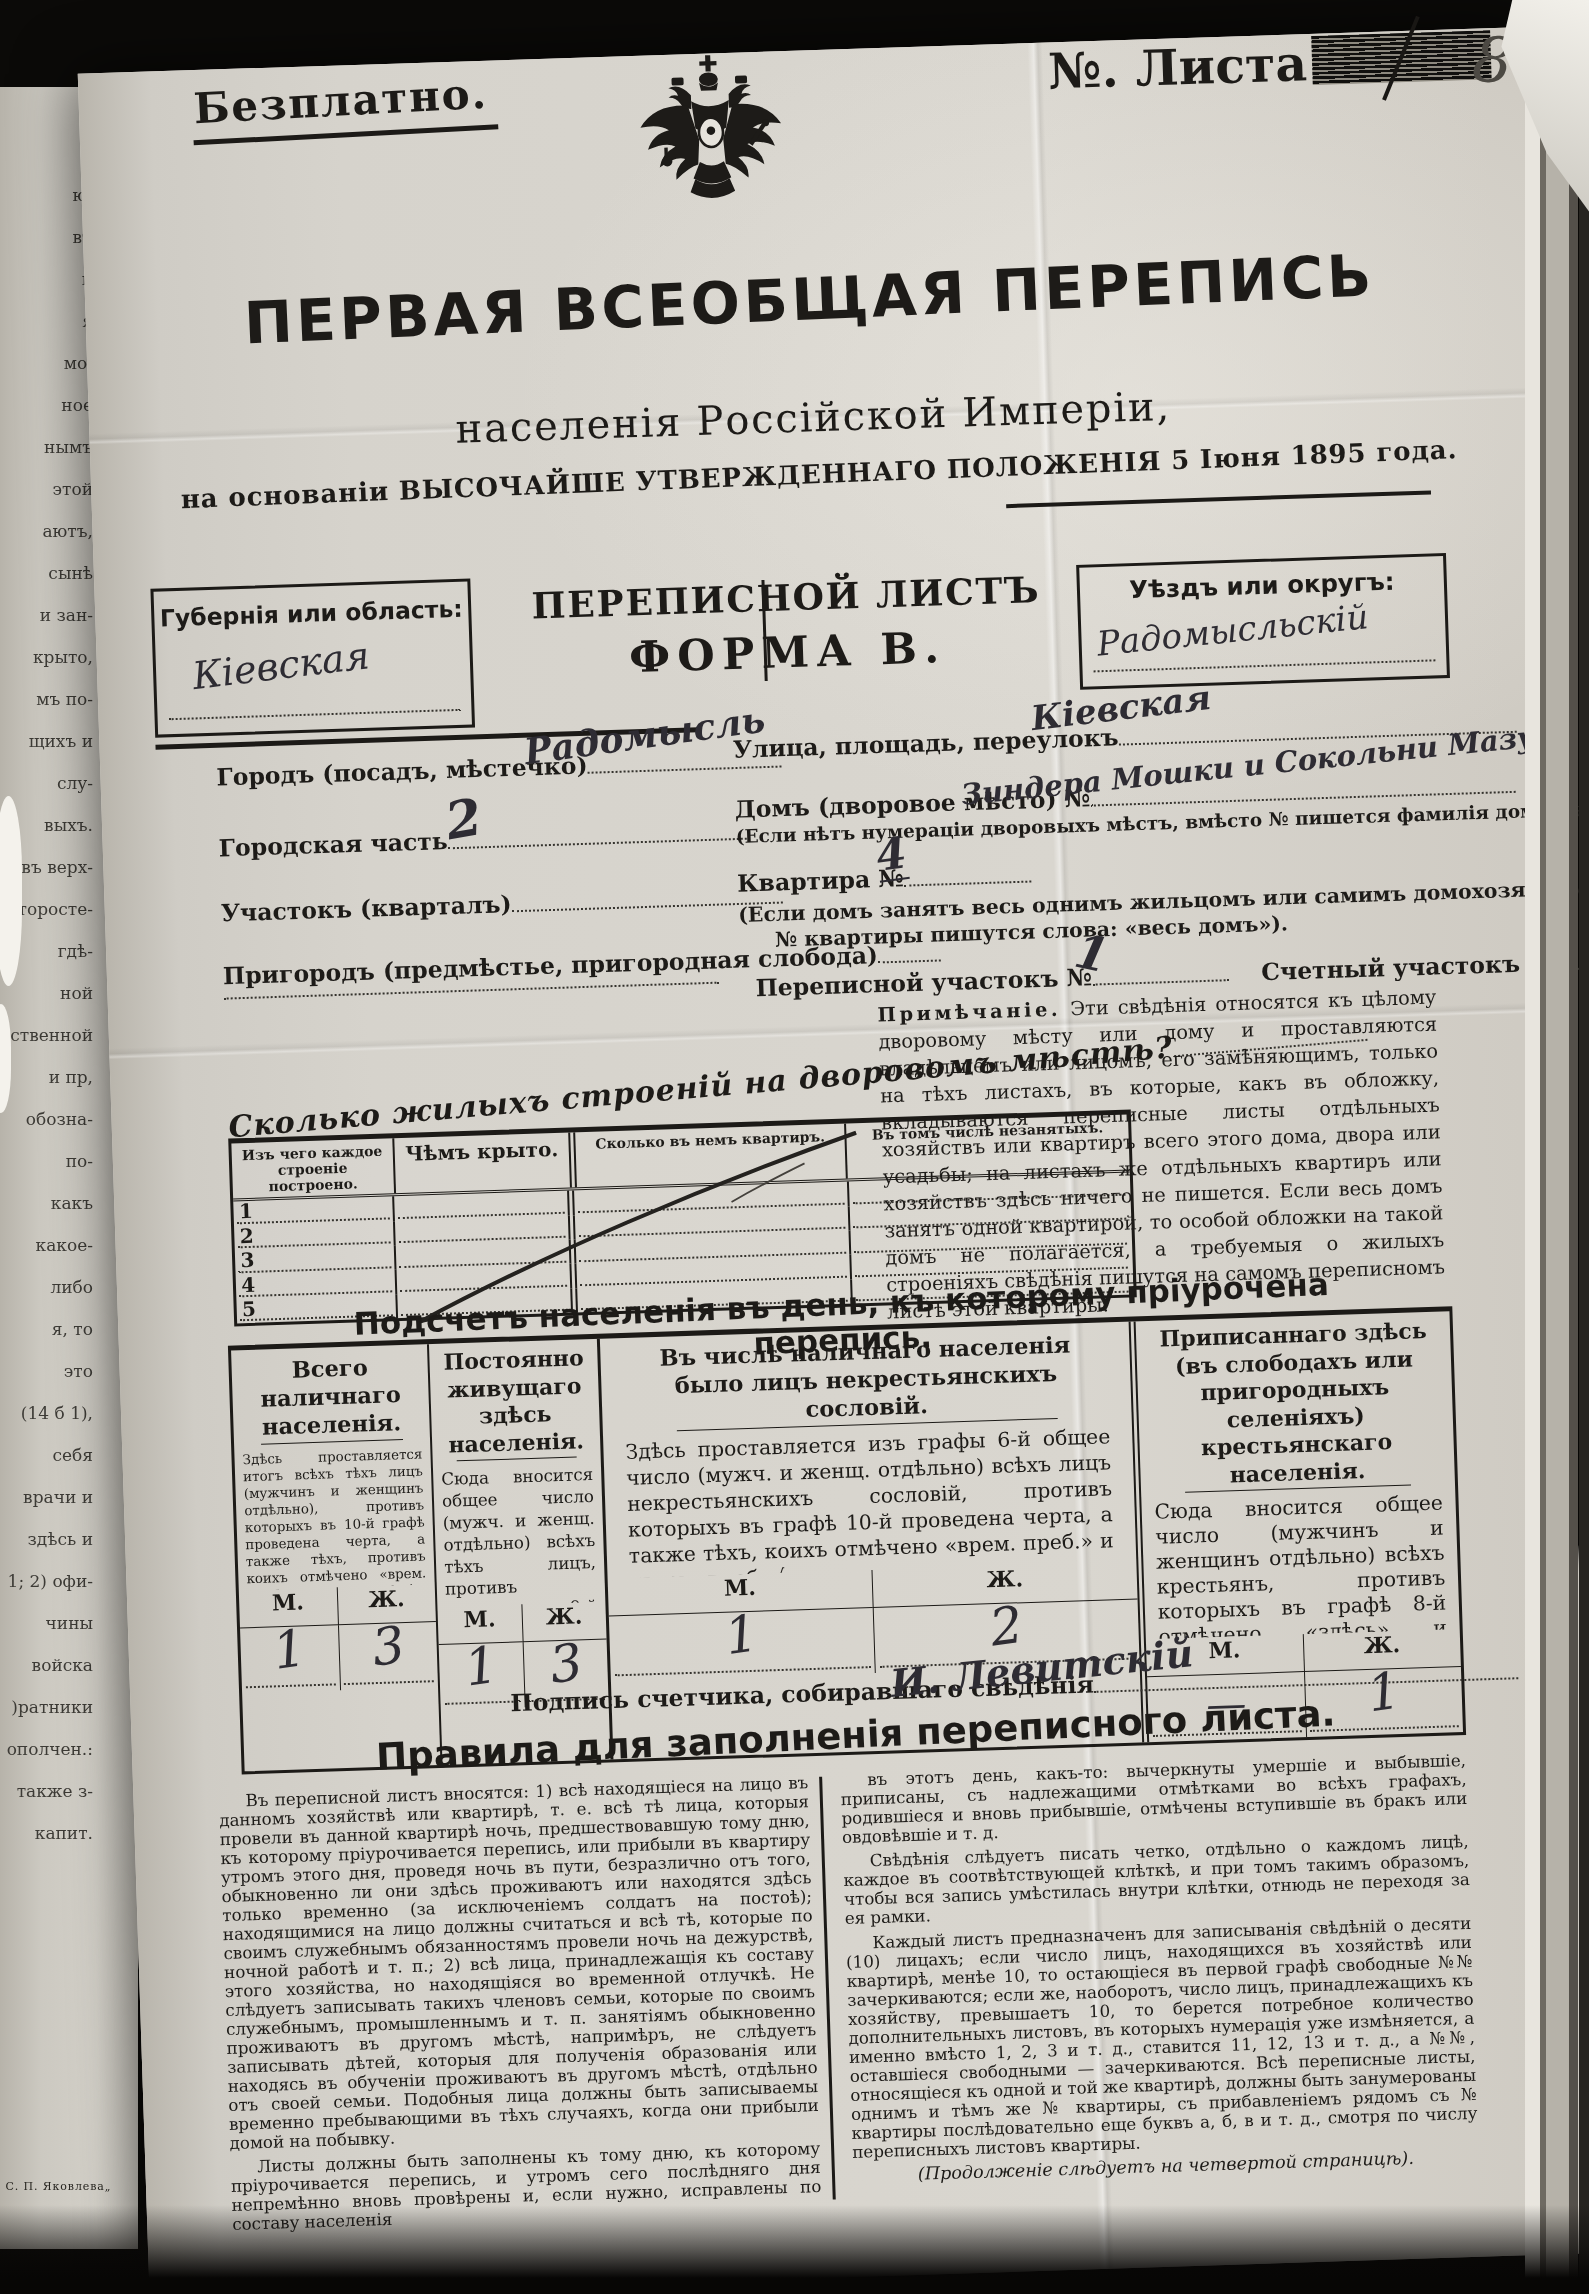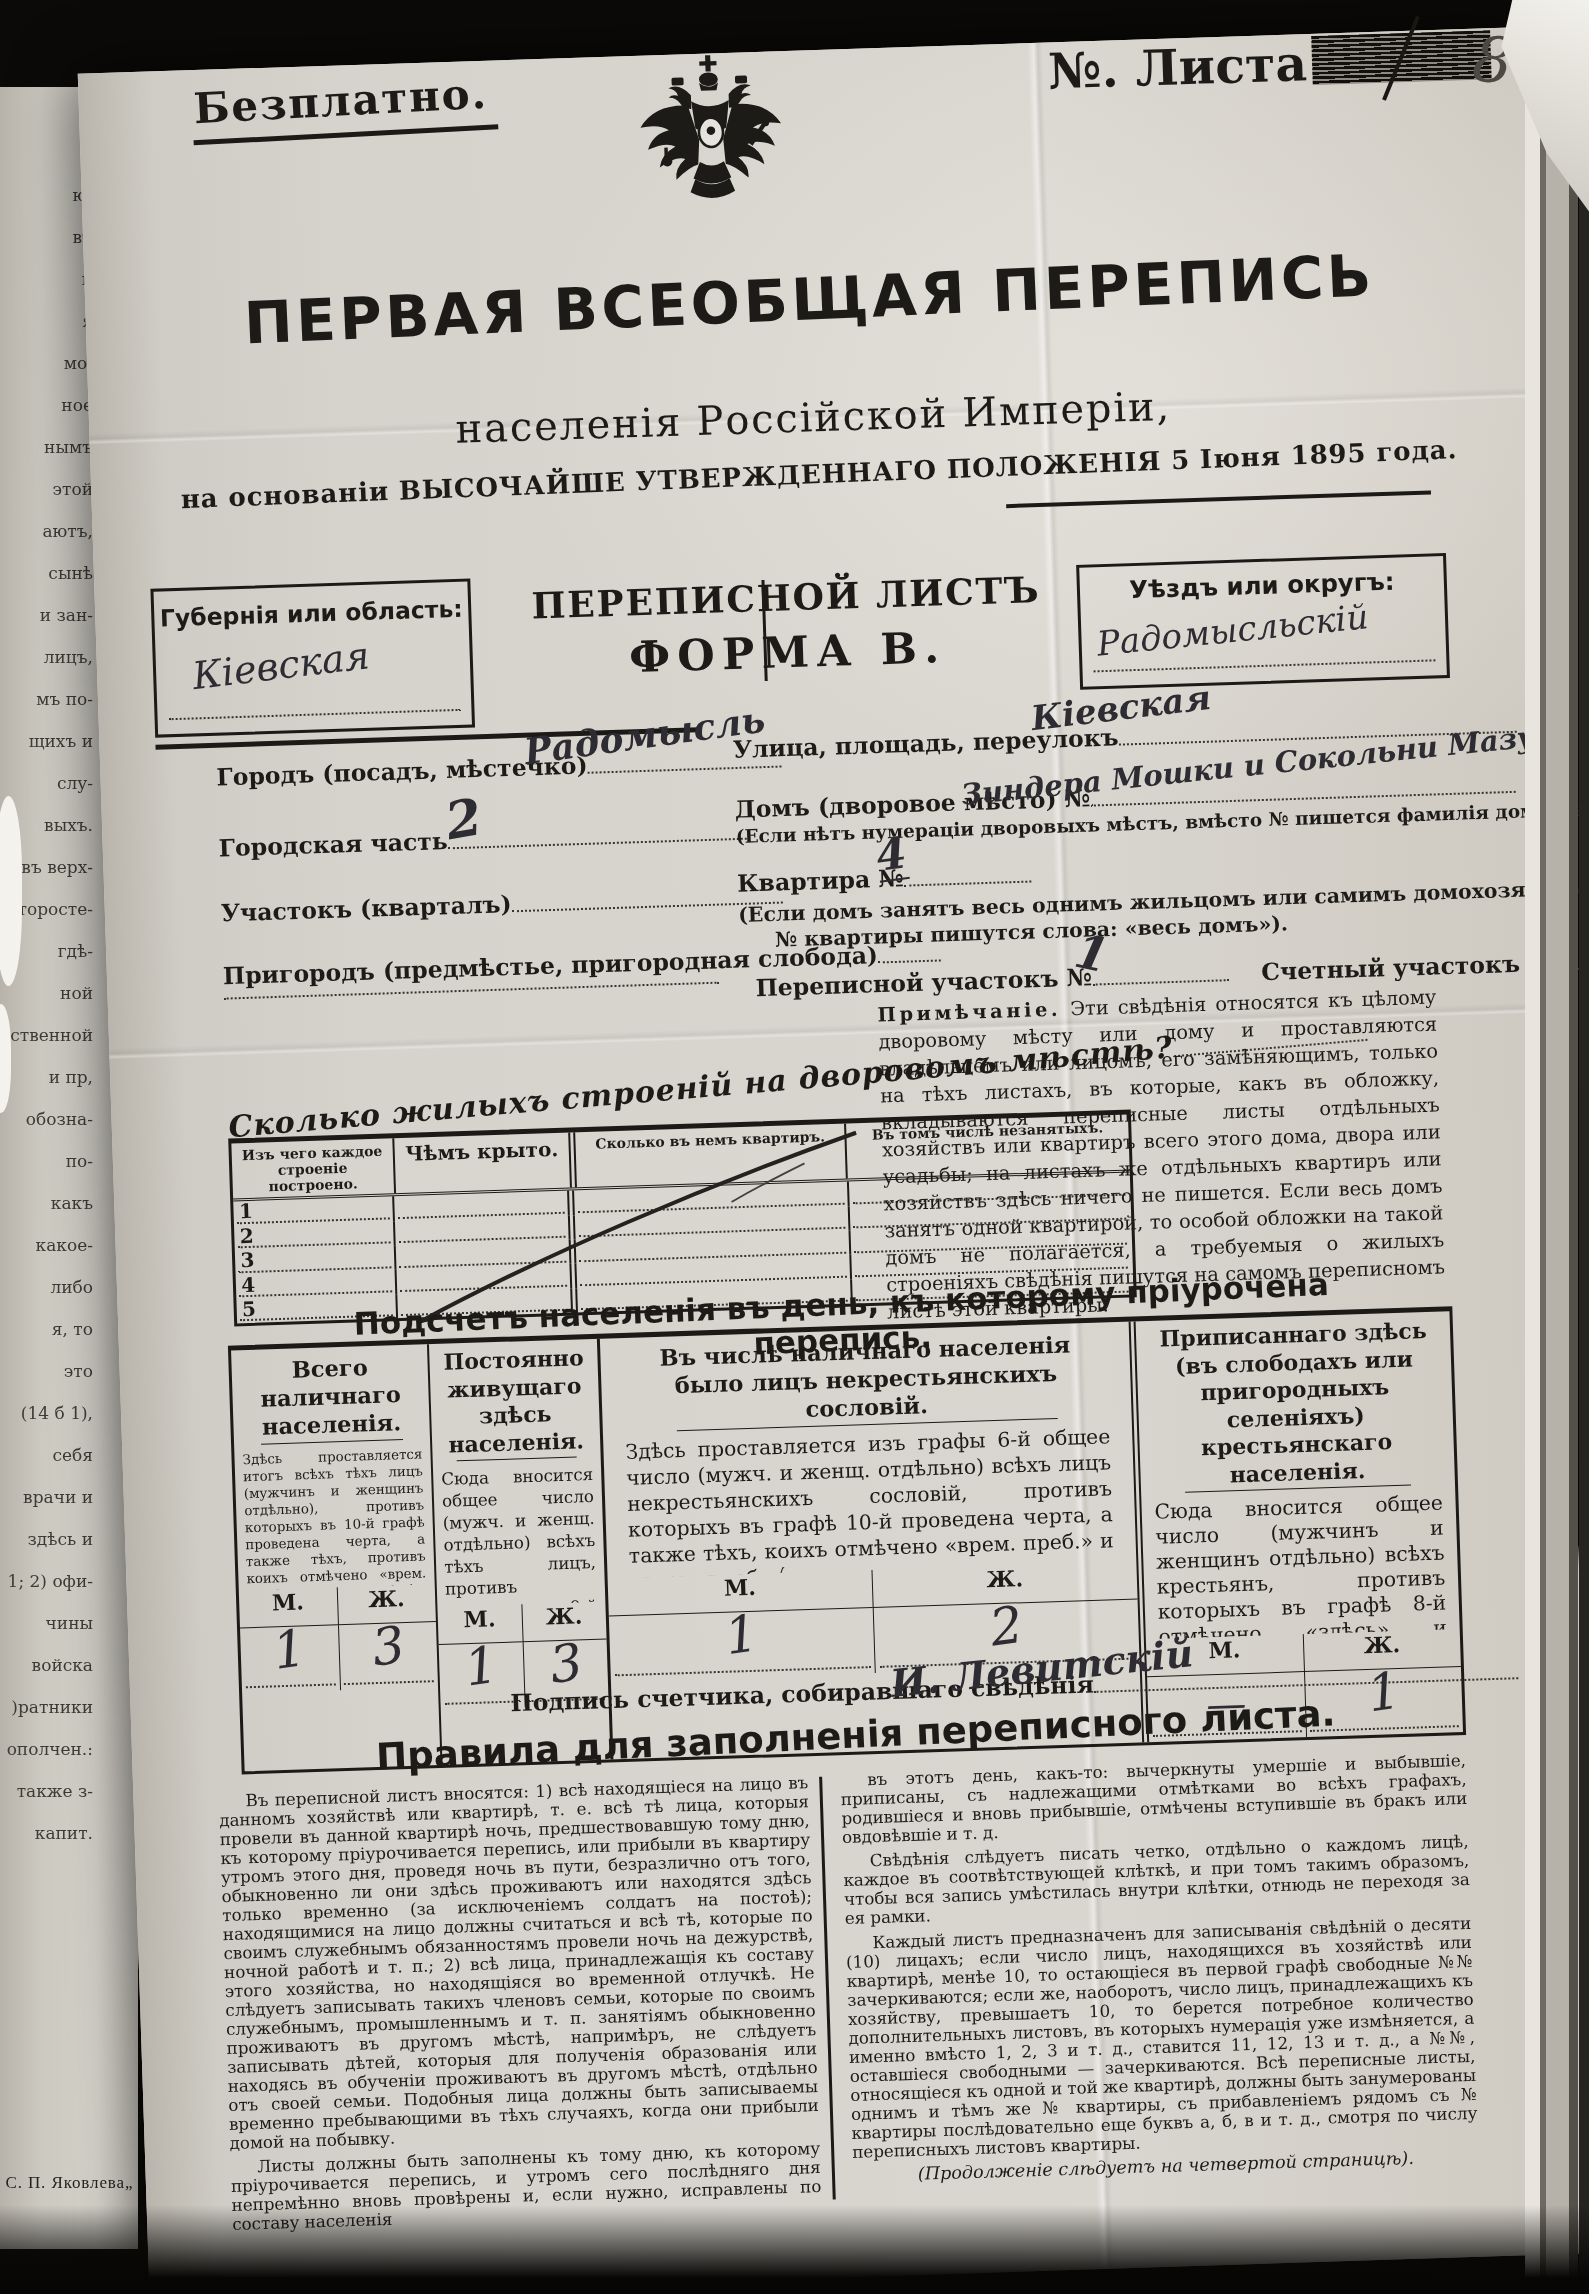--- a/index.html
+++ b/index.html
@@ -4,21 +4,21 @@
 <style>
   html,body{margin:0;padding:0;background:#000;}
   #stage{position:relative;width:1589px;height:2294px;background:#0b0a08;overflow:hidden;
          font-family:"DejaVu Serif",serif;color:#1d1b18;}
   
   #left-strip{position:absolute;left:0;top:87px;width:138px;height:2162px;
     background:linear-gradient(90deg,#b7b3aa,#ccc9c1 30%,#d3d0c8 70%,#c6c3bb);z-index:0;}
   #margin-fragments{margin-top:87px;text-align:right;padding-right:45px;
     font-size:17px;line-height:42px;color:#3d3b36;}
   .tear{position:absolute;background:#f4f2ec;border-radius:50%/40%;}
-  #printer-mark{position:absolute;left:5.4px;bottom:56px;font-size:17px;color:#26241f;letter-spacing:0.9px;font-family:Liberation Serif, serif;}
+  #printer-mark{position:absolute;left:5.4px;bottom:56px;font-size:11px;color:#26241f;letter-spacing:0.9px;}
   
   #paper{position:absolute;left:77px;top:27px;width:1452px;height:2227px;z-index:1;
     transform:rotate(-1.85deg);transform-origin:100% 0;
     background:
       radial-gradient(1040px 688px at 72% 16%,rgba(236,233,226,.55) 0%,rgba(236,233,226,0) 60%),
       linear-gradient(90deg,#b9b5ac,#cfccc5 5%,#d6d3cc 18%,#d9d6cf 66%,#cfcbc3 97%),
       #d5d2cb;
     box-shadow:0 0 63px rgba(0,0,0,.65);}
   .fold-v{position:absolute;top:0;bottom:0;width:14.5px;
     background:linear-gradient(90deg,rgba(0,0,0,0),rgba(255,255,255,.45) 40%,rgba(0,0,0,.07) 70%,rgba(0,0,0,0));}
@@ -148,21 +148,21 @@
         <div>въ</div>
         <div>и</div>
         <div>я</div>
         <div>мо-</div>
         <div>ное</div>
         <div>нымъ</div>
         <div>этой</div>
         <div>аютъ,</div>
         <div>сынѣ</div>
         <div>и зан-</div>
-        <div>лицъ,</div>
+        <div>крыто,</div>
         <div>мъ по-</div>
         <div>щихъ и</div>
         <div>слу-</div>
         <div>выхъ.</div>
         <div>въ верх-</div>
         <div>торосте-</div>
         <div>гдѣ-</div>
         <div>ной</div>
         <div>ственной</div>
         <div>и пр,</div>

